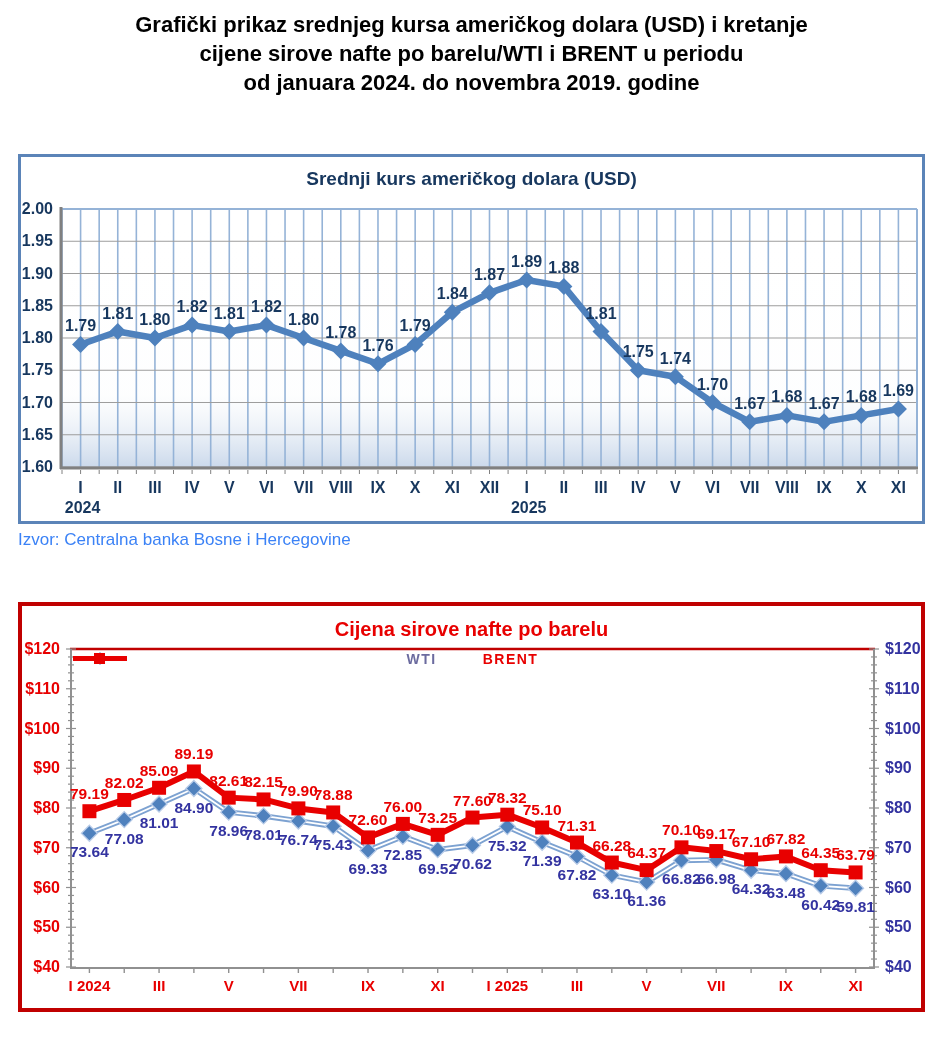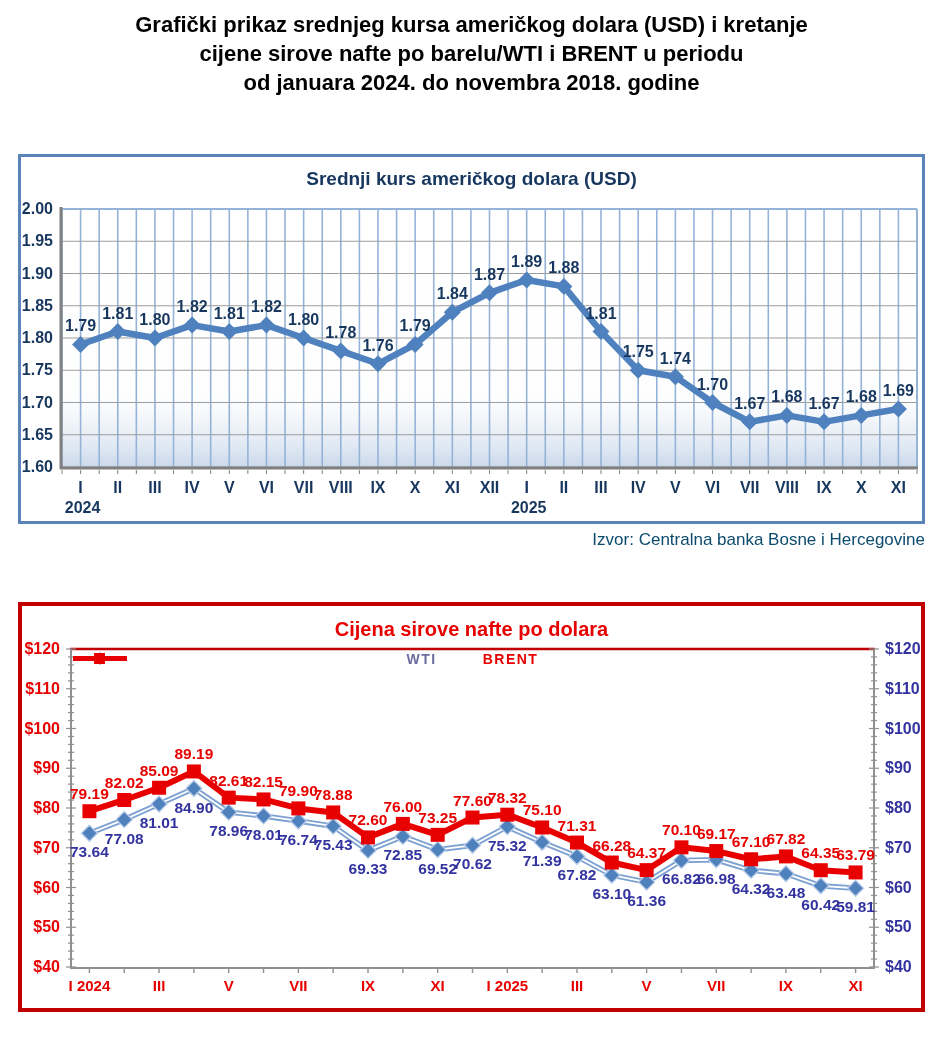--- a/index.html
+++ b/index.html
@@ -6,37 +6,37 @@
   body{width:940px;height:1042px;font-family:"Liberation Sans",sans-serif;overflow:hidden;}
   .wrap{padding:0 15px 0 18px;}
   .main-title{margin:10px 0 0;text-align:center;font-size:22px;font-weight:700;line-height:29px;color:#000;white-space:pre-line;}
   .chart{position:relative;width:907px;background:#fff;box-sizing:border-box;}
   .chart-usd{margin-top:57px;height:370px;border:3px solid #5b84b8;}
   .chart-oil{margin-top:52px;height:410px;border:4px solid #c00000;}
   .chart svg{position:absolute;left:0;top:0;z-index:0;display:block;}
   .chart-title{position:absolute;left:0;right:0;text-align:center;font-weight:700;z-index:2;}
   .usd-title{top:11px;font-size:19px;color:#17375e;}
   .oil-title{top:12px;font-size:20px;color:#e80000;}
-  .source{font-size:17px;color:#0c4a6e;text-align:right;}
+  .source{font-size:17px;color:#3b82f6;}
   .source-usd{margin:6px 0 0;}
   .source-oil{margin:8px 0 0;}
   .legend{position:absolute;top:45px;left:50px;width:801px;display:flex;justify-content:center;align-items:center;gap:34px;z-index:2;}
   .legend-item{display:flex;align-items:center;gap:5px;font-weight:700;font-size:14px;letter-spacing:1.5px;}
   .legend-item.wti span.lbl{color:#6b6b9f;}
   .legend-item.brent span.lbl{color:#e80000;padding-left:12px;}
   svg text{font-family:"Liberation Sans",sans-serif;}
 </style>
 </head>
 <body>
 
 <div class="wrap">
 
   <h1 class="main-title">Grafički prikaz srednjeg kursa američkog dolara (USD) i kretanje
 cijene sirove nafte po barelu/WTI i BRENT u periodu
-od januara 2024. do novembra 2018. godine</h1>
+od januara 2024. do novembra 2019. godine</h1>
 
   <div class="chart chart-usd">
     <div class="chart-title usd-title">Srednji kurs američkog dolara (USD)</div>
     <svg id="usd-svg" width="901" height="364" viewBox="0 0 901 364">
         <defs>
           <linearGradient id="usdFade" x1="0" y1="0" x2="0" y2="1">
             <stop offset="0%" stop-color="#ffffff" stop-opacity="0"></stop>
             <stop offset="72%" stop-color="#dbe5f1" stop-opacity="0.05"></stop>
             <stop offset="100%" stop-color="#a9c0de" stop-opacity="0.6"></stop>
           </linearGradient>
@@ -228,21 +228,21 @@
         <text x="728.7173913043478" y="251.85000000000014" fill="#17375e" font-size="16" text-anchor="middle" font-weight="700">1.67</text>
         <text x="765.891304347826" y="245.4000000000001" fill="#17375e" font-size="16" text-anchor="middle" font-weight="700">1.68</text>
         <text x="803.0652173913043" y="251.85000000000014" fill="#17375e" font-size="16" text-anchor="middle" font-weight="700">1.67</text>
         <text x="840.2391304347825" y="245.4000000000001" fill="#17375e" font-size="16" text-anchor="middle" font-weight="700">1.68</text>
         <text x="877.4130434782608" y="238.9500000000001" fill="#17375e" font-size="16" text-anchor="middle" font-weight="700">1.69</text>
       </svg>
   </div>
   <p class="source source-usd">Izvor: Centralna banka Bosne i Hercegovine</p>
 
   <div class="chart chart-oil">
-    <div class="chart-title oil-title">Cijena sirove nafte po dolara</div>
+    <div class="chart-title oil-title">Cijena sirove nafte po barelu</div>
     <div class="legend">
       <div class="legend-item wti">
         <svg width="56" height="15">
           <line x1="1" y1="7.5" x2="55" y2="7.5" stroke="#7da2d1" stroke-width="5"></line>
           <line x1="1" y1="7.5" x2="55" y2="7.5" stroke="#ffffff" stroke-width="1.6"></line>
           <path d="M28 1 L34.5 7.5 L28 14 L21.5 7.5 Z" fill="#4f81bd" stroke="#b9cce8" stroke-width="1"></path>
         </svg>
         <span class="lbl">WTI</span>
       </div>
       <div class="legend-item brent">

